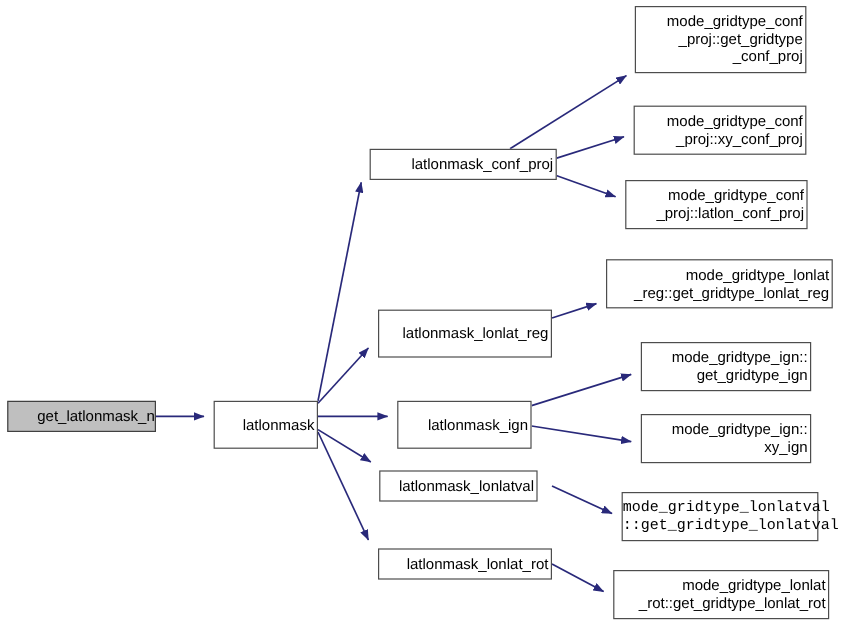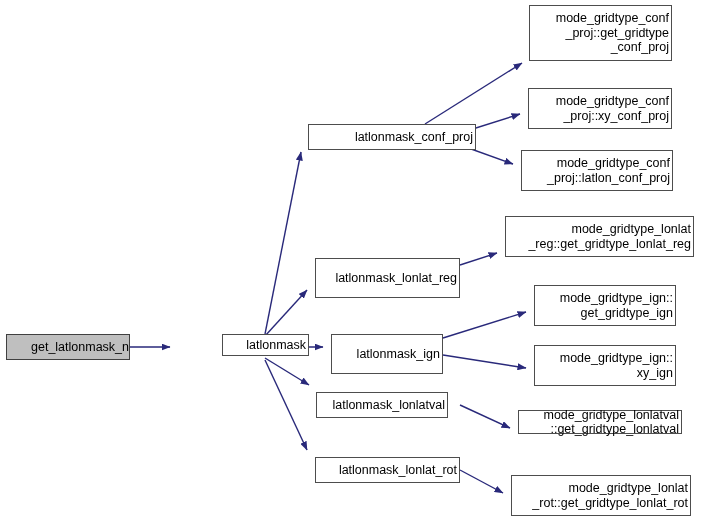--- a/index.html
+++ b/index.html
@@ -71,37 +71,37 @@
         <path d="M460,145 L513,164" stroke="#29297a" stroke-width="1.4" fill="none" marker-end="url(#arrowhead)"></path>
         <path d="M460,265 L497,253" stroke="#29297a" stroke-width="1.4" fill="none" marker-end="url(#arrowhead)"></path>
         <path d="M443,338 L526,312" stroke="#29297a" stroke-width="1.4" fill="none" marker-end="url(#arrowhead)"></path>
         <path d="M443,355 L526,368" stroke="#29297a" stroke-width="1.4" fill="none" marker-end="url(#arrowhead)"></path>
         <path d="M460,405 L510,428" stroke="#29297a" stroke-width="1.4" fill="none" marker-end="url(#arrowhead)"></path>
         <path d="M460,470 L503,493" stroke="#29297a" stroke-width="1.4" fill="none" marker-end="url(#arrowhead)"></path>
       </g>
   </svg>
   <div id="nodes-layer">
       <div class="node highlight" style="left: 6px; top: 334px; width: 124px; height: 26px; padding-left: 24px;"><span class="label">get_latlonmask_n</span></div>
-      <div class="node" style="left: 178px; top: 334px; width: 87px; height: 22px; margin-left: 44px;"><span class="label">latlonmask</span></div>
-      <div class="node" style="left: 308px; top: 124px; width: 168px; height: 26px;"><span class="label">latlonmask_conf_proj</span></div>
+      <div class="node" style="left: 178px; top: 334px; width: 87px; height: 40px;"><span class="label">latlonmask</span></div>
+      <div class="node" style="left: 308px; top: 124px; width: 156px; height: 26px;"><span class="label">latlonmask_conf_proj</span></div>
       <div class="node" style="left: 315px; top: 258px; width: 145px; height: 40px;"><span class="label">latlonmask_lonlat_reg</span></div>
       <div class="node" style="left: 331px; top: 334px; width: 112px; height: 40px;"><span class="label">latlonmask_ign</span></div>
       <div class="node" style="left: 316px; top: 392px; width: 132px; height: 26px;"><span class="label">latlonmask_lonlatval</span></div>
       <div class="node" style="left: 315px; top: 457px; width: 145px; height: 26px;"><span class="label">latlonmask_lonlat_rot</span></div>
       <div class="node" style="left: 529px; top: 5px; width: 143px; height: 56px;"><span class="label">mode_gridtype_conf
 _proj::get_gridtype
 _conf_proj</span></div>
       <div class="node" style="left: 528px; top: 88px; width: 144px; height: 41px;"><span class="label">mode_gridtype_conf
 _proj::xy_conf_proj</span></div>
       <div class="node" style="left: 521px; top: 150px; width: 152px; height: 41px;"><span class="label">mode_gridtype_conf
 _proj::latlon_conf_proj</span></div>
       <div class="node" style="left: 505px; top: 216px; width: 189px; height: 41px;"><span class="label">mode_gridtype_lonlat
 _reg::get_gridtype_lonlat_reg</span></div>
       <div class="node" style="left: 534px; top: 285px; width: 142px; height: 41px;"><span class="label">mode_gridtype_ign::
 get_gridtype_ign</span></div>
       <div class="node" style="left: 534px; top: 345px; width: 142px; height: 41px;"><span class="label">mode_gridtype_ign::
 xy_ign</span></div>
-      <div class="node" style="left: 518px; top: 410px; width: 164px; height: 24px;"><span class="label">mode_gridtype_lonlatval
+      <div class="node" style="left: 518px; top: 410px; width: 164px; height: 41px; font-family: Liberation Mono, monospace;"><span class="label">mode_gridtype_lonlatval
 ::get_gridtype_lonlatval</span></div>
       <div class="node" style="left: 511px; top: 475px; width: 180px; height: 41px;"><span class="label">mode_gridtype_lonlat
 _rot::get_gridtype_lonlat_rot</span></div>
     </div>
 </div>
 
 </body></html>

